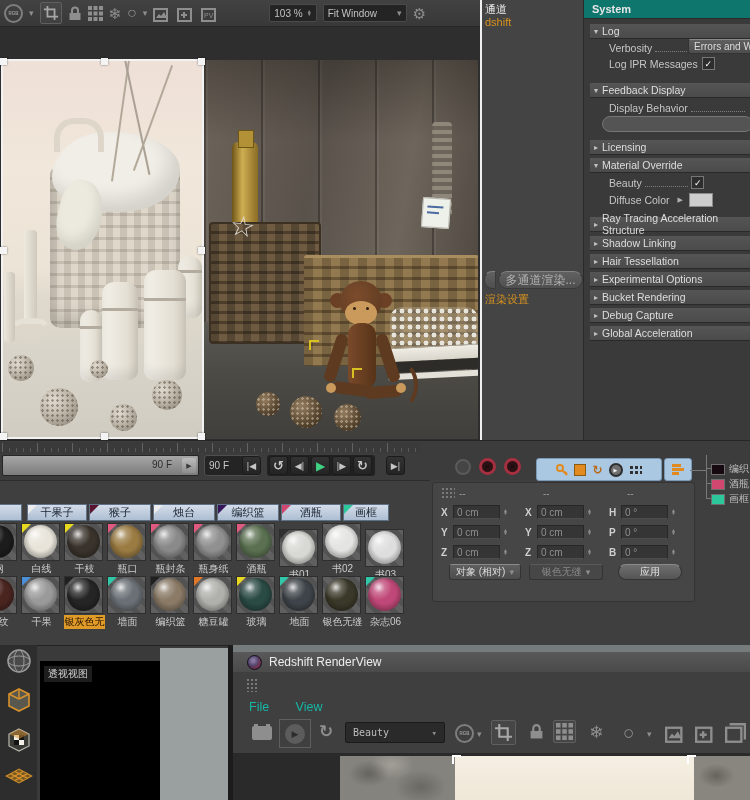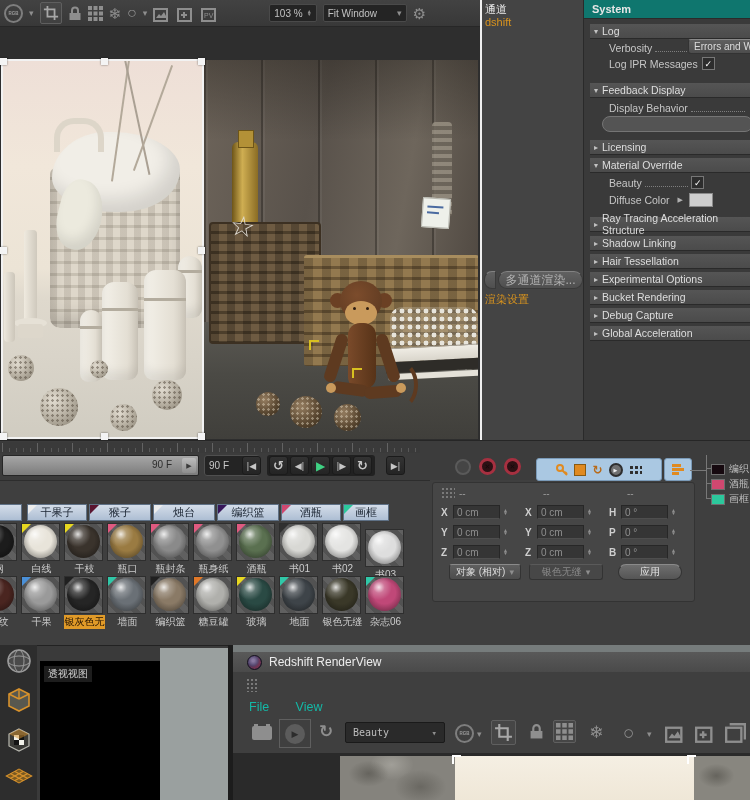--- a/index.html
+++ b/index.html
@@ -448,21 +448,21 @@
       </div>
       <div class="mname">瓶身纸</div>
     </div>
   <div class="mcell" style="left:236px;top:42px">
       <div class="mthumb">
         <b class="ball" style="--ball: #5a7050;"></b>
         <i class="corner" style="background: rgb(224, 90, 128);"></i>
       </div>
       <div class="mname">酒瓶</div>
     </div>
-  <div class="mcell" style="left:279px;top:42px">
+  <div class="mcell" style="left:279px;top:48px">
       <div class="mthumb">
         <b class="ball" style="--ball: #d8d8d4;"></b>
         <i class="corner" style="background: rgb(48, 48, 48);"></i>
       </div>
       <div class="mname">书01</div>
     </div>
   <div class="mcell" style="left:322px;top:42px">
       <div class="mthumb">
         <b class="ball" style="--ball: #e4e4e2;"></b>
         <i class="corner"></i>

